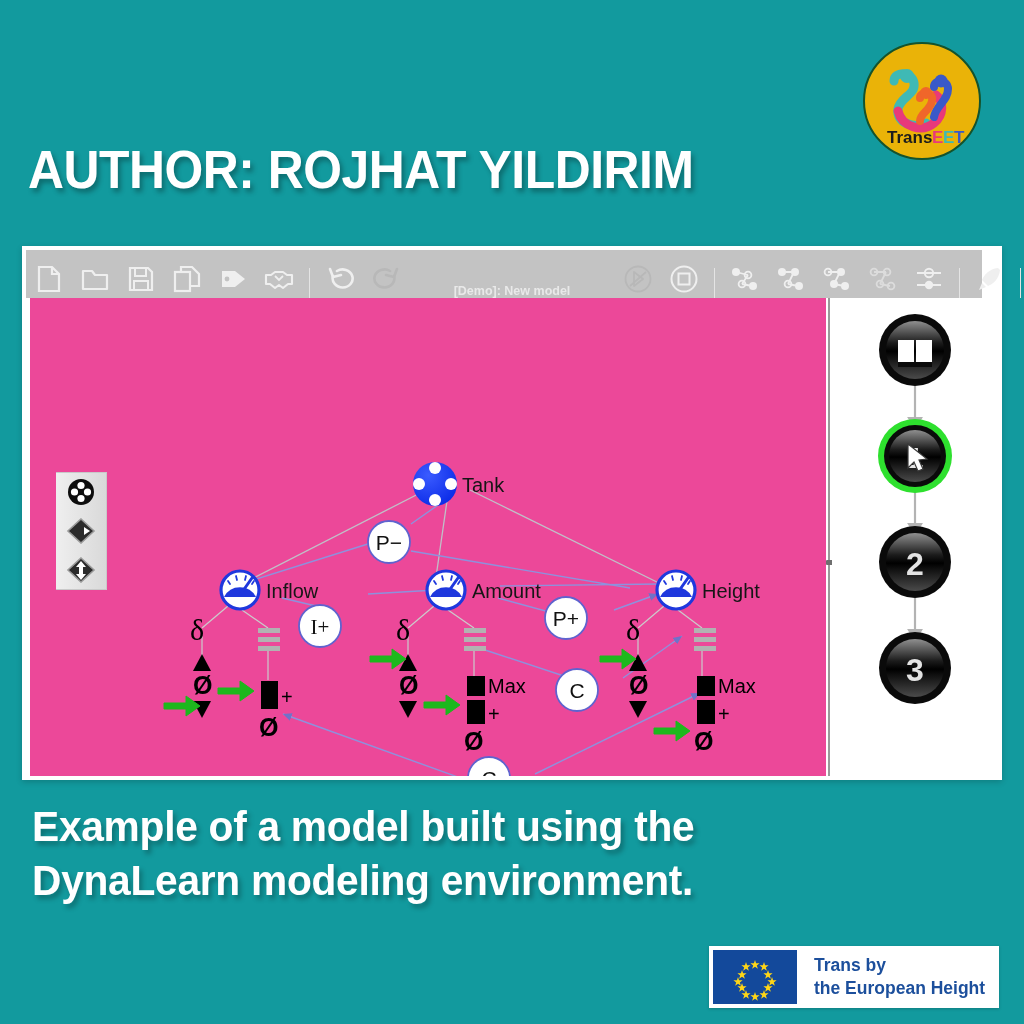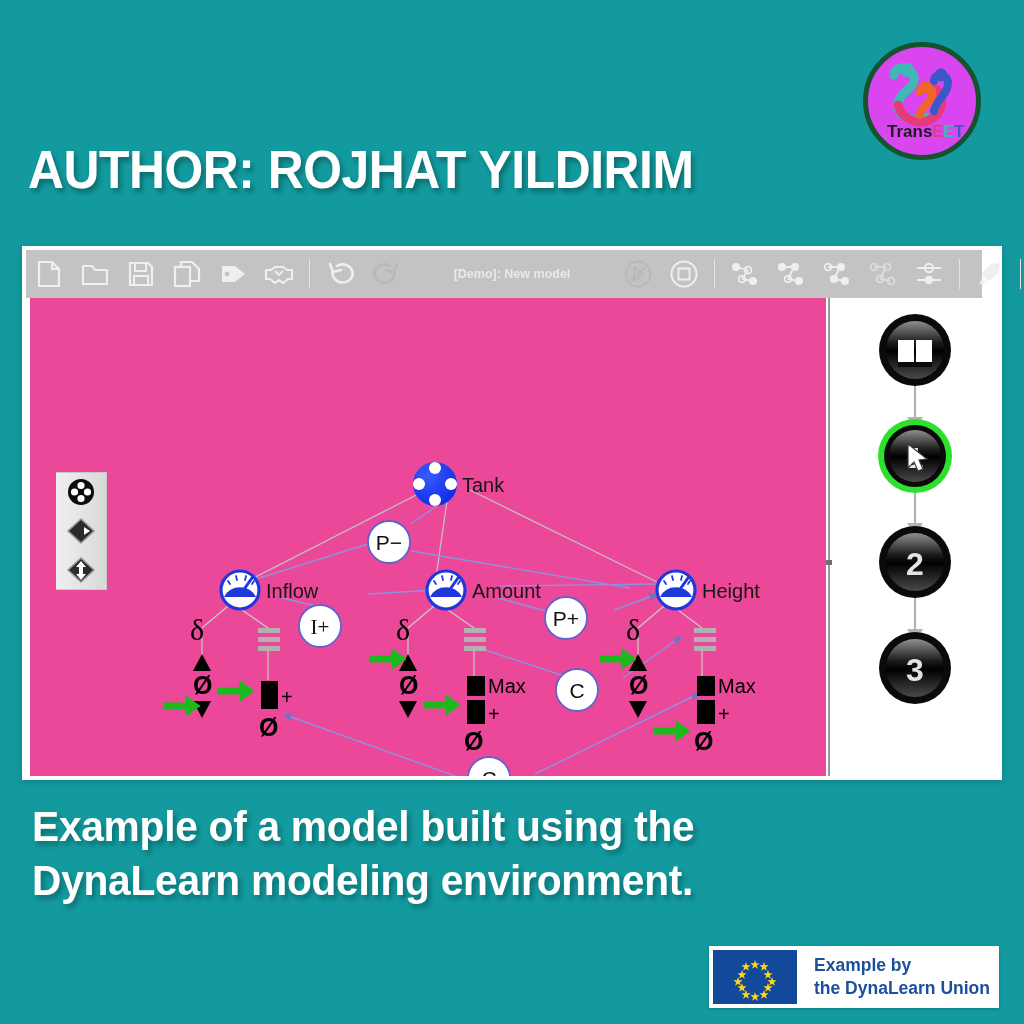--- a/index.html
+++ b/index.html
@@ -5,22 +5,22 @@
   html,body{margin:0;padding:0;}
   body{
     width:1024px;height:1024px;overflow:hidden;
     background:#129a9e;
     font-family:"Liberation Sans", sans-serif;
     position:relative;
   }
 
   
   #logo{position:absolute;left:863px;top:42px;width:118px;height:118px;border-radius:50%;
-        background:#d946ef;border:5px solid #14532d;box-sizing:border-box;
-        display:flex;justify-content:center;}
+        background:#eab308;border:2px solid #14532d;box-sizing:border-box;
+        display:flex;align-items:center;justify-content:center;}
   #logo svg{display:block;}
 
   
   #author{
     position:absolute;left:28px;top:139px;
     font-size:53px;font-weight:bold;color:#ffffff;
     letter-spacing:-0.5px;
     transform:scaleX(0.94);transform-origin:left center;
     text-shadow:3px 4px 5px rgba(0,0,0,0.30);
     white-space:nowrap;
@@ -28,21 +28,21 @@
 
   
   #app-window{
     position:absolute;left:22px;top:246px;width:980px;height:534px;
     background:#ffffff;border:4px solid #ffffff;box-sizing:border-box;
     box-shadow:0 2px 6px rgba(0,0,0,0.18);
   }
   #toolbar{
     position:absolute;left:0;top:0;right:16px;height:48px;
     background:#c3c3c3;
-    display:flex;align-items:center;
+    display:flex;align-items:flex-end;
   }
   .tb-icon{width:38px;height:38px;margin:0 4px;display:flex;align-items:center;justify-content:center;
            flex:none;}
   .tb-icon svg{display:block;}
   .tb-sep{width:1px;height:30px;background:#e4e4e4;margin:0 7px;flex:none;}
   #tb-title{color:#e9e9e9;font-size:12.5px;font-weight:bold;white-space:nowrap;
             flex:none;width:206px;text-align:center;}
   .tb-spacer{flex:1 1 auto;}
 
   
@@ -509,16 +509,16 @@
       <polygon points="62,37 63.1,40.3 66.6,40.3 63.8,42.4 64.9,45.7 62,43.7 59.1,45.7 60.2,42.4 57.4,40.3 60.9,40.3" transform="translate(-3,0)"></polygon>
       <polygon points="30,37 31.1,40.3 34.6,40.3 31.8,42.4 32.9,45.7 30,43.7 27.1,45.7 28.2,42.4 25.4,40.3 28.9,40.3" transform="translate(3,0)"></polygon>
       <polygon points="57,46 58.1,49.3 61.6,49.3 58.8,51.4 59.9,54.7 57,52.7 54.1,54.7 55.2,51.4 52.4,49.3 55.9,49.3" transform="translate(-2,-2)"></polygon>
       <polygon points="35,46 36.1,49.3 39.6,49.3 36.8,51.4 37.9,54.7 35,52.7 32.1,54.7 33.2,51.4 30.4,49.3 33.9,49.3" transform="translate(2,-2)"></polygon>
       <polygon points="46,49 47.1,52.3 50.6,52.3 47.8,54.4 48.9,57.7 46,55.7 43.1,57.7 44.2,54.4 41.4,52.3 44.9,52.3" transform="translate(0,-3)"></polygon>
       <polygon points="66,32 67.1,35.3 70.6,35.3 67.8,37.4 68.9,40.7 66,38.7 63.1,40.7 64.2,37.4 61.4,35.3 64.9,35.3" transform="translate(-3,-1)"></polygon>
       <polygon points="26,32 27.1,35.3 30.6,35.3 27.8,37.4 28.9,40.7 26,38.7 23.1,40.7 24.2,37.4 21.4,35.3 24.9,35.3" transform="translate(3,-1)"></polygon>
     </g>
   </svg>
   <div id="eu-text">
-    <div>Example by</div>
-    <div>the DynaLearn Union</div>
+    <div>Trans by</div>
+    <div>the European Height</div>
   </div>
 </div>
 
 </body></html>

